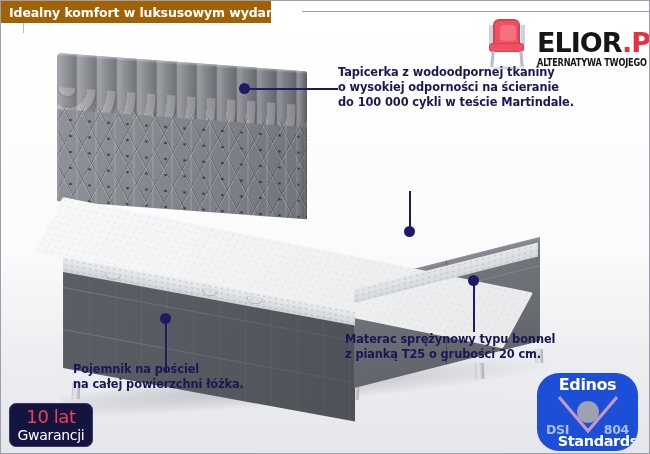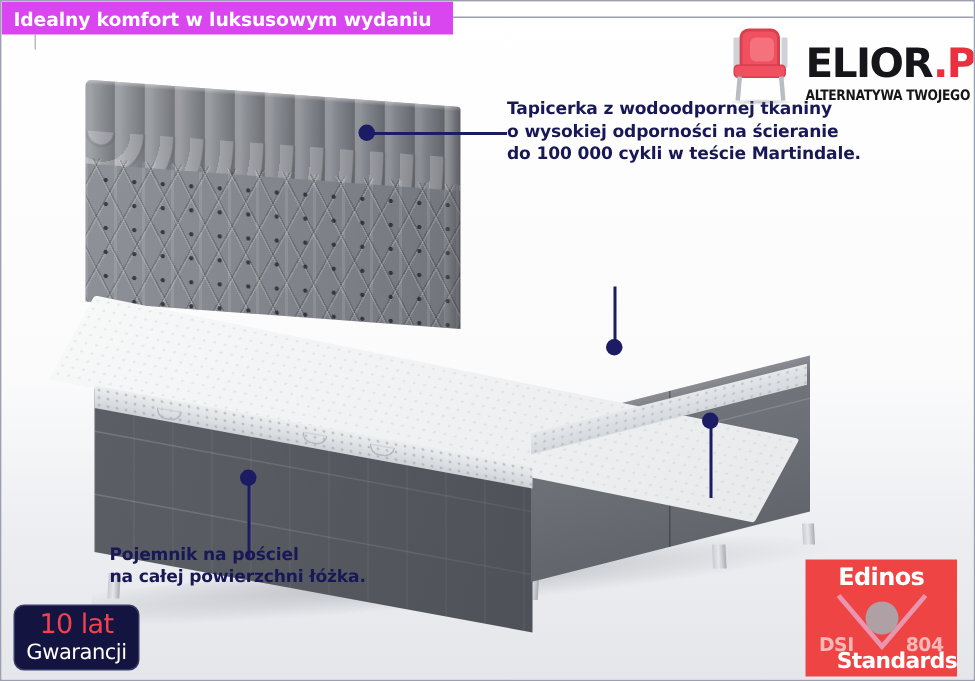--- a/index.html
+++ b/index.html
@@ -20,22 +20,22 @@
   
   .floor {
     position: absolute; left: 0; top: 0; width: 650px; height: 454px;
     background:
       linear-gradient(to bottom, #ffffff 0%, #fbfbfc 55%, #eceef1 78%, #e4e6ea 100%);
   }
 
   
   .header-banner {
     position: absolute; left: 0; top: 0;
-    width: 301px; height: 22px;
-    background: #d946ef;
+    width: 270px; height: 22px;
+    background: #a16207;
     display: flex; align-items: center;
     padding-left: 8px;
     z-index: 40;
   }
   .header-banner .title {
     color: #ffffff;
     font-size: 12.5px;
     font-weight: bold;
     letter-spacing: -0.1px;
     white-space: nowrap;
@@ -318,23 +318,24 @@
   }
   .badge-warranty .bw-label {
     color: #ffffff; font-size: 14px; font-weight: normal; letter-spacing: -0.3px;
     margin-top: 2px;
   }
 
   
   .badge-edinos {
     position: absolute; left: 536px; top: 372px;
     width: 101px; height: 78px;
-    background: #ef4444;
+    background: #1d4ed8;
     z-index: 35;
     overflow: hidden;
+    border-radius: 22px;
   }
   .be-top {
     position: absolute; left: 0; top: 2px; width: 100%;
     text-align: center; color: #ffffff;
     font-size: 16px; font-weight: bold; letter-spacing: -0.4px;
   }
   .be-v {
     position: absolute; left: 50%; top: 22px;
     width: 70px; height: 40px; margin-left: -35px;
   }
@@ -428,20 +429,22 @@
   <div class="lead" style="left:248px; top:87px; width:89px; height:1.5px;"></div>
   <div class="anno anno-1">Tapicerka z wodoodpornej tkaniny
 o wysokiej odporności na ścieranie
 do 100 000 cykli w teście Martindale.</div>
 
   <div class="dot" style="left:403px; top:225px;"></div>
   <div class="lead" style="left:408px; top:190px; width:1.5px; height:37px;"></div>
 
   <div class="dot" style="left:467px; top:274px;"></div>
   <div class="lead" style="left:472px; top:283px; width:1.5px; height:48px;"></div>
+  <div class="anno anno-3">Materac sprężynowy typu bonnel
+z pianką T25 o grubości 20 cm.</div>
 
   <div class="dot" style="left:159px; top:312px;"></div>
   <div class="lead" style="left:164px; top:321px; width:1.5px; height:50px;"></div>
   <div class="anno anno-4">Pojemnik na pościel
 na całej powierzchni łóżka.</div>
 
   <div class="badge-warranty">
     <span class="bw-years">10 lat</span>
     <span class="bw-label">Gwarancji</span>
   </div>

